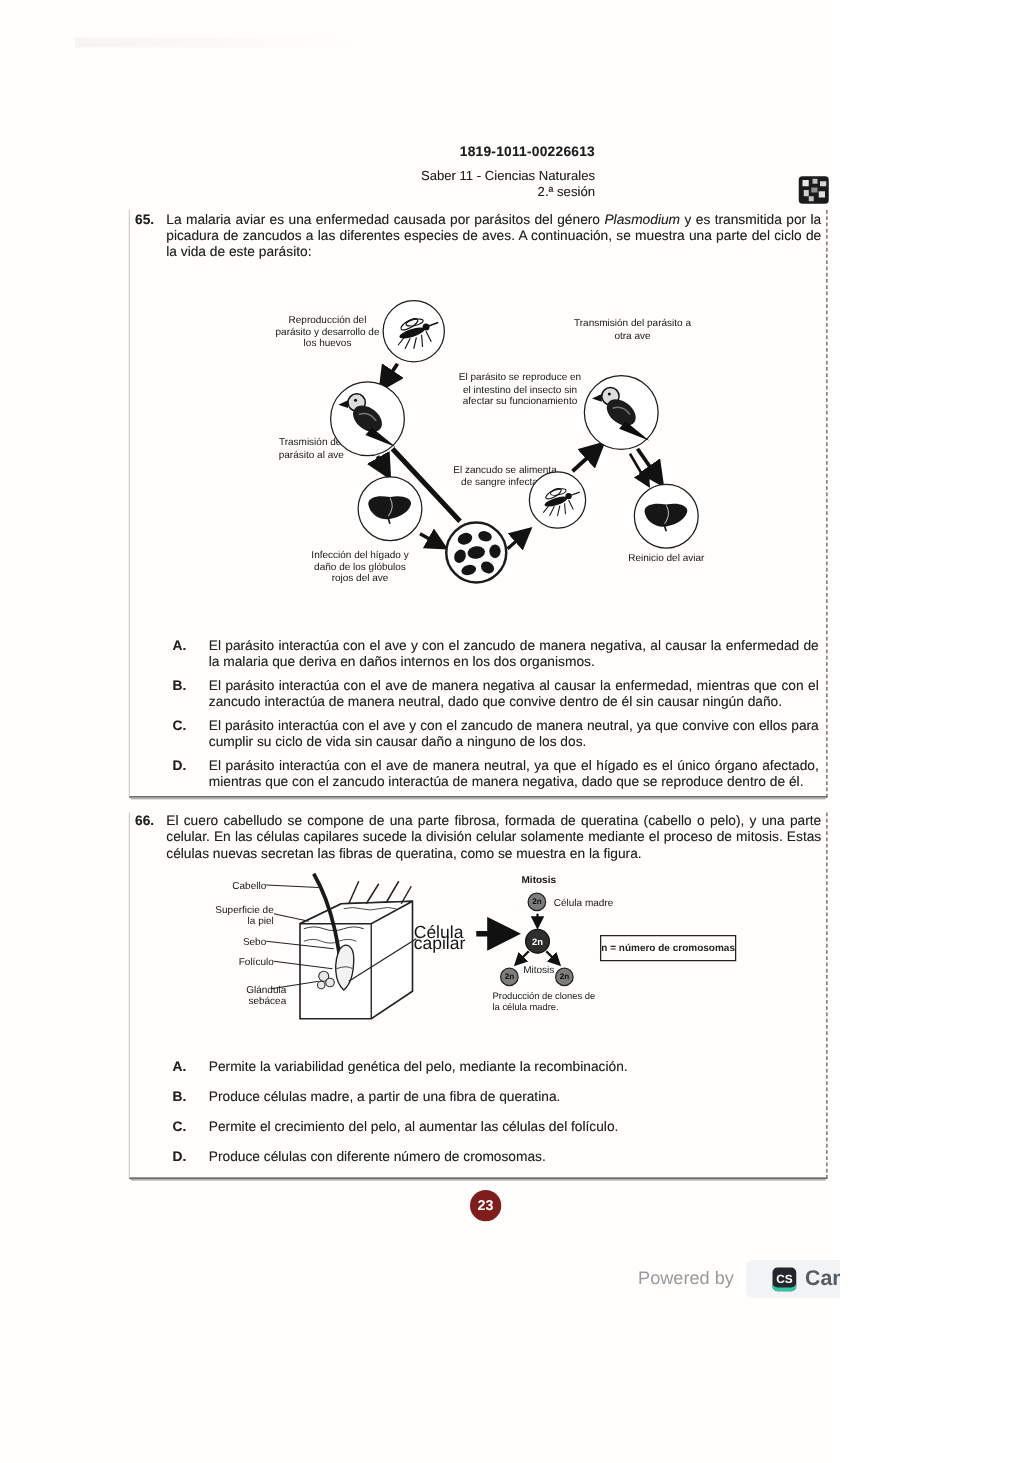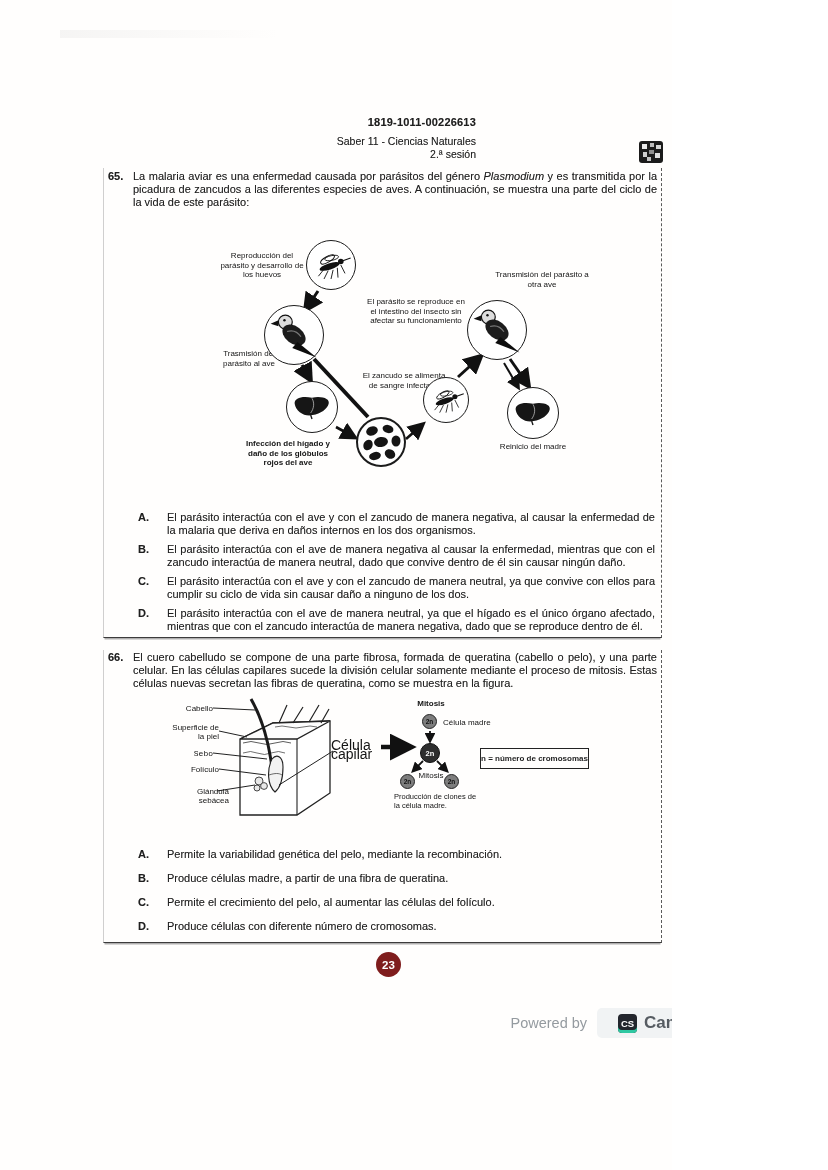--- a/index.html
+++ b/index.html
@@ -113,26 +113,26 @@
       <path d="M84,128 L92,142" stroke="#111" stroke-width="3" fill="none" marker-end="url(#ah)"></path>
       <path d="M96,122 L150,180" stroke="#111" stroke-width="4" fill="none"></path>
       <path d="M118,190 L136,200" stroke="#111" stroke-width="2.6" fill="none" marker-end="url(#ah)"></path>
       <path d="M188,202 L204,188" stroke="#111" stroke-width="2.6" fill="none" marker-end="url(#ah)"></path>
       <path d="M240,140 L262,120" stroke="#111" stroke-width="3" fill="none" marker-end="url(#ah)"></path>
       <path d="M292,122 L310,148" stroke="#111" stroke-width="3" fill="none" marker-end="url(#ah)"></path>
       <path d="M286,126 L300,150" stroke="#111" stroke-width="2" fill="none" marker-end="url(#ah)"></path>
     </svg>
 
     <div class="dlbl" style="left:0;top:14px;width:88px;">Reproducción del parásito y desarrollo de los huevos</div>
-    <div class="dlbl" style="left:240px;top:33px;width:96px;margin-left:36px;">Transmisión del parásito a otra ave</div>
+    <div class="dlbl" style="left:240px;top:17px;width:96px;">Transmisión del parásito a otra ave</div>
     <div class="dlbl" style="left:146px;top:60px;width:104px;">El parásito se reproduce en el intestino del insecto sin afectar su funcionamiento</div>
     <div class="dlbl" style="left:4px;top:112px;width:54px;">Trasmisión del parásito al ave</div>
     <div class="dlbl" style="left:140px;top:134px;width:92px;">El zancudo se alimenta de sangre infectada</div>
-    <div class="dlbl" style="left:28px;top:202px;width:84px;font-weight:bold;">Infección del hígado y daño de los glóbulos rojos del ave</div>
-    <div class="dlbl" style="left:275px;top:205px;width:80px;">Reinicio del madre</div>
+    <div class="dlbl" style="left:28px;top:202px;width:84px;">Infección del hígado y daño de los glóbulos rojos del ave</div>
+    <div class="dlbl" style="left:275px;top:205px;width:80px;">Reinicio del aviar</div>
 
     <div class="circ" style="left:88px;top:3px;width:50px;height:50px;">
       <svg width="42" height="42" viewBox="0 0 60 60">
         <ellipse cx="28" cy="32" rx="15" ry="4.5" fill="#111" transform="rotate(-18 28 32)"></ellipse>
         <circle cx="44" cy="25" r="4" fill="#111"></circle>
         <path d="M47,24 L58,20" stroke="#111" stroke-width="1.6"></path>
         <ellipse cx="25" cy="22" rx="11" ry="4" fill="none" stroke="#111" stroke-width="1.4" transform="rotate(-30 25 22)"></ellipse>
         <ellipse cx="31" cy="20" rx="10" ry="3.4" fill="none" stroke="#111" stroke-width="1.2" transform="rotate(-12 31 20)"></ellipse>
         <path d="M20,36 L12,46 M26,38 L20,50 M33,37 L30,50 M39,34 L40,48 M44,30 L50,42" stroke="#111" stroke-width="1.3" fill="none"></path>
       </svg>
@@ -264,21 +264,21 @@
 
       <line x1="218" y1="50" x2="247" y2="50" stroke="#111" stroke-width="4.5" marker-end="url(#ah2)"></line>
 
       <line x1="267" y1="34" x2="267" y2="44" stroke="#111" stroke-width="1.8" marker-end="url(#ah2)"></line>
       <line x1="260" y1="64" x2="250" y2="74" stroke="#111" stroke-width="1.8" marker-end="url(#ah2)"></line>
       <line x1="274" y1="64" x2="284" y2="74" stroke="#111" stroke-width="1.8" marker-end="url(#ah2)"></line>
     </svg>
 
     <div class="flbl r" style="left:14px;top:7px;width:36px;">Cabello</div>
     <div class="flbl r" style="left:6px;top:26px;width:50px;">Superficie de la piel</div>
-    <div class="flbl r" style="left:26px;top:52px;width:24px;font-family:Liberation Mono, monospace;">Sebo</div>
+    <div class="flbl r" style="left:26px;top:52px;width:24px;">Sebo</div>
     <div class="flbl r" style="left:16px;top:68px;width:40px;">Folículo</div>
     <div class="flbl r" style="left:20px;top:90px;width:46px;">Glándula sebácea</div>
     <div class="flbl" style="left:168px;top:44px;width:52px;font-size:14px;">Célula capilar</div>
 
     <div class="flbl" style="left:250px;top:2px;width:36px;text-align:center;font-weight:600;">Mitosis</div>
     <div class="mcell small" style="left:259px;top:17px;">2n</div>
     <div class="flbl" style="left:280px;top:21px;width:52px;">Célula madre</div>
     <div class="mcell big" style="left:257px;top:46px;">2n</div>
     <div class="flbl" style="left:252px;top:74px;width:32px;text-align:center;">Mitosis</div>
     <div class="mcell small" style="left:237px;top:77px;">2n</div>

